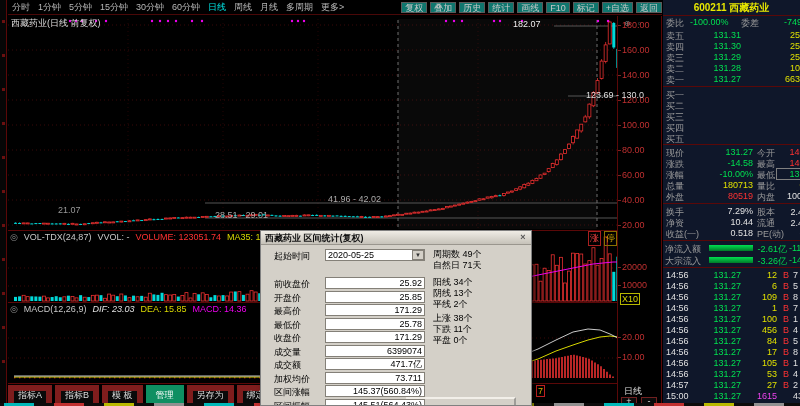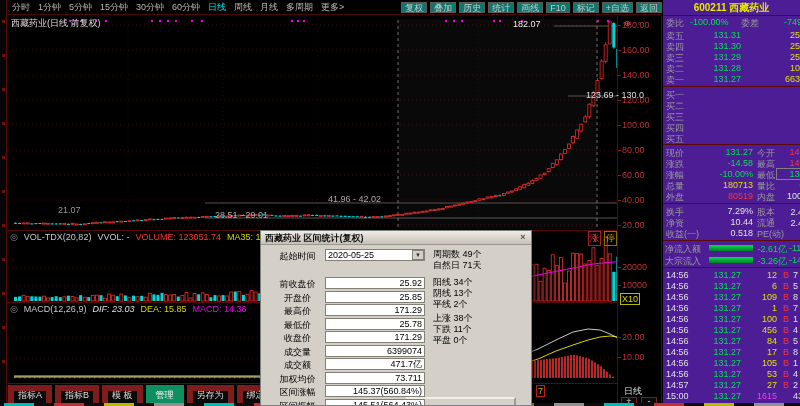--- a/index.html
+++ b/index.html
@@ -36,35 +36,35 @@
   #gperiod{position:absolute;left:6px;color:#ddd;}
   .zbtn{position:absolute;width:16px;height:9px;border:1px solid #702020;color:#ddd;text-align:center;line-height:7px;background:#0a0a0a;}
   .gicon{position:absolute;color:#888;font-size:8px;}
   
   #tabsrow{left:8px;top:393px;width:654px;height:10px;display:flex;align-items:center;}
   .btab{border:6px solid #7f1d1d;color:#ddd;padding:0 4px;margin-right:3px;height:26px;line-height:9px;white-space:nowrap;background:#0a0a0a;}
   .btab.active{background:#0e8f62;color:#fff;border-color:#0e8f62;}
   #strip{left:0;top:403px;width:800px;height:3px;background:#0c0c0c;}
   .sblk{position:absolute;top:0;height:3px;}
   
-  #panel{left:663px;top:0;width:137px;height:403px;background:#4c1d95;overflow:hidden;}
+  #panel{left:663px;top:0;width:137px;height:403px;background:#0f172a;overflow:hidden;}
   .prow{position:absolute;left:0;width:137px;height:11px;white-space:nowrap;}
   .prow span{position:absolute;top:0;}
   .pdiv{position:absolute;left:0;width:137px;border-top:1px solid #5a0808;}
   #p-hdr{position:absolute;left:0;top:1px;width:137px;text-align:center;color:#e8e800;font-size:10px;font-weight:bold;}
   .lab{color:#9a9a9a;}
   .g{color:#00e050;} .r{color:#ff3232;} .y{color:#e0e000;} .w{color:#e0e0e0;} .m{color:#ee44ee;}
   .flowbar{position:absolute;height:6px;background:linear-gradient(#00e050,#007a28);}
   .boxedv{outline:1px solid #808080;}
   
   #dialog{left:260px;top:230px;width:272px;height:176px;background:#d4d0c8;border:1px solid #808080;z-index:50;overflow:hidden;box-shadow:2px 2px 4px rgba(0,0,0,.6);color:#000;}
   #dlg-title{position:absolute;left:0;top:0;width:270px;height:14px;background:linear-gradient(#efece5,#c6c2b9);border-bottom:1px solid #9a968e;color:#111;line-height:14px;padding-left:4px;font-weight:bold;}
   #dlg-close{position:absolute;right:2px;top:1px;width:12px;height:12px;text-align:center;line-height:11px;color:#555;font-weight:bold;}
   .frow{position:absolute;left:0;width:200px;height:13px;}
-  .flab{position:absolute;left:0;top:1px;width:60px;text-align:center;color:#000;padding-left:13px;}
+  .flab{position:absolute;left:0;top:1px;width:60px;text-align:left;color:#000;padding-left:13px;}
   .fbox{position:absolute;left:64px;top:0;width:100px;height:12px;background:#fff;border:1px solid #848078;color:#000;line-height:10px;overflow:hidden;}
   .fbox.num{text-align:right;padding-right:2px;}
   .fbox.date{text-align:left;padding-left:2px;}
   .darr{position:absolute;left:151px;top:1px;width:12px;height:10px;background:#d4d0c8;border:1px solid #848078;color:#333;font-size:6px;text-align:center;line-height:9px;}
   .stat{position:absolute;white-space:nowrap;color:#000;}
   #dlg-btn{position:absolute;left:145px;top:166px;width:110px;height:20px;background:#d4d0c8;border:2px outset #f2efe9;}
   svg{position:absolute;left:0;top:0;}
 </style>
 </head>
 <body>
@@ -614,21 +614,21 @@
         <rect x="583.94" y="16.703297685268794" width="3" height="53.296702314731206" fill="#000" stroke="#e83030" stroke-width="0.8"></rect>
         <rect x="588.01" y="34.23697117924417" width="3" height="35.76302882075583" fill="#000" stroke="#e83030" stroke-width="0.8"></rect>
         <rect x="592.08" y="27.427818578536417" width="3" height="42.57218142146358" fill="#000" stroke="#e83030" stroke-width="0.8"></rect>
         <rect x="596.1500000000001" y="5.987488385241662" width="3" height="64.01251161475834" fill="#000" stroke="#e83030" stroke-width="0.8"></rect>
         <rect x="600.22" y="22.858256454848217" width="3" height="47.14174354515178" fill="#000" stroke="#e83030" stroke-width="0.8"></rect>
         <rect x="604.2900000000001" y="40.82487134002541" width="3" height="29.175128659974586" fill="#00d8d8"></rect>
         <rect x="608.36" y="25.6480977247449" width="3" height="44.3519022752551" fill="#00d8d8"></rect>
         <rect x="612.4300000000001" y="55.501622529751835" width="3" height="14.498377470248165" fill="#00d8d8"></rect>
         <polyline points="380,66 420,62 460,57 500,50 530,44 560,38 585,33 605,31 616,31" fill="none" stroke="#ee00ee" stroke-width="1"></polyline>
       </svg>
-    <div class="pane-hdr" id="vol-hdr"><span style="color: rgb(136, 136, 136);">◎</span><span style="color: rgb(200, 200, 200);">VOL-TDX(20,82)</span><span style="color: rgb(200, 200, 200);">VVOL: -</span><span style="color: rgb(255, 50, 50);">VOLUME: 123051.74</span><span style="color: rgb(216, 216, 0);">MA35: 139393.86</span><span style="color: rgb(238, 0, 238);">MA35: 1</span></div>
+    <div class="pane-hdr" id="vol-hdr"><span style="color: rgb(136, 136, 136);">◎</span><span style="color: rgb(200, 200, 200);">VOL-TDX(24,87)</span><span style="color: rgb(200, 200, 200);">VVOL: -</span><span style="color: rgb(255, 50, 50);">VOLUME: 123051.74</span><span style="color: rgb(216, 216, 0);">MA35: 139393.86</span><span style="color: rgb(238, 0, 238);">MA35: 1</span></div>
     <div class="pricemark" style="left:580px;top:0px;color:#ff4444;border:1px solid #aa2020;padding:0 1px;">涨</div>
     <div class="pricemark" style="left:596px;top:0px;color:#d8a800;border:1px solid #8a7000;padding:0 1px;">停</div>
   </div>
 
   <div class="abs" id="macd-pane">
     <svg id="macd-svg" width="609" height="80">
         <line x1="0" y1="35" x2="609" y2="35" stroke="#3a0808" stroke-dasharray="1,3"></line>
         <line x1="0" y1="55" x2="609" y2="55" stroke="#3a0808" stroke-dasharray="1,3"></line>
         <rect x="6" y="74" width="1.4" height="1.4" fill="#aa2020"></rect>
         <rect x="11" y="74" width="1.4" height="1.4" fill="#aa2020"></rect>

